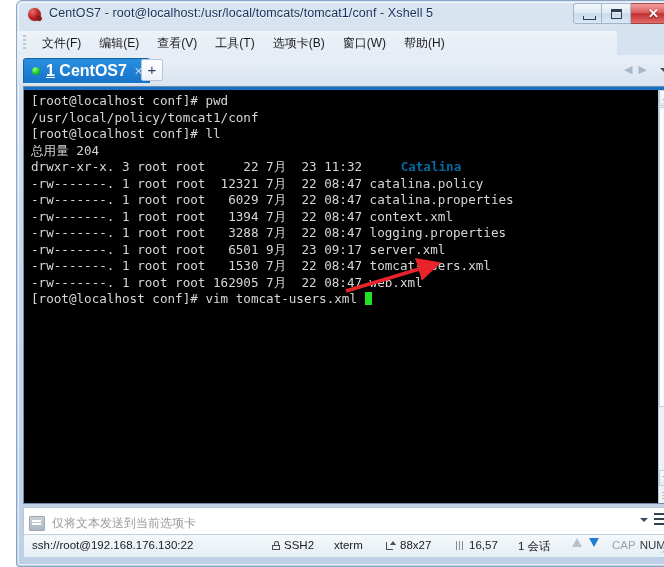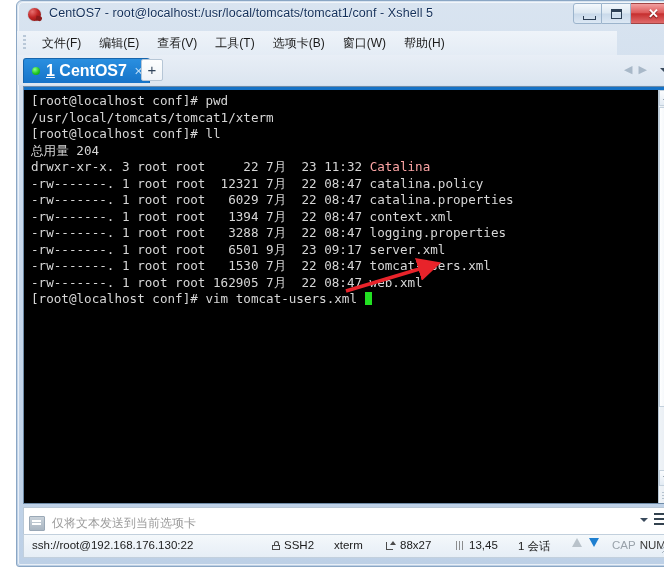--- a/index.html
+++ b/index.html
@@ -264,21 +264,21 @@
   }
   .term pre {
     margin: 0;
     font-family: "DejaVu Sans Mono", "Liberation Mono", monospace;
     font-size: 12.6px;
     line-height: 16.5px;
     color: #d6d6d6;
     white-space: pre;
     letter-spacing: 0px;
   }
-  .term .dir { color: #fca5a5; font-weight: normal; }
+  .term .dir { color: #0369a1; font-weight: bold; margin-left: 31px; }
   .cursor-block {
     display: inline-block;
     width: 7px; height: 13px;
     background: #22e022;
     vertical-align: -2px;
   }
 
   
   .term-scroll {
     position: absolute;
@@ -531,21 +531,21 @@
     <div class="tabbar-menu">
       <div class="caret"></div>
     </div>
   </div>
 
   <div class="term-wrap">
     <div class="term-top-accent"></div>
 
     <div class="term">
         <pre><span>[root@localhost conf]# pwd</span>
-<span>/usr/local/tomcats/tomcat1/xterm</span>
+<span>/usr/local/policy/tomcat1/conf</span>
 <span>[root@localhost conf]# ll</span>
 <span>总用量 204</span>
 <span>drwxr-xr-x. 3 root root     22 7月  23 11:32 </span><span class="dir">Catalina</span>
 <span>-rw-------. 1 root root  12321 7月  22 08:47 catalina.policy</span>
 <span>-rw-------. 1 root root   6029 7月  22 08:47 catalina.properties</span>
 <span>-rw-------. 1 root root   1394 7月  22 08:47 context.xml</span>
 <span>-rw-------. 1 root root   3288 7月  22 08:47 logging.properties</span>
 <span>-rw-------. 1 root root   6501 9月  23 09:17 server.xml</span>
 <span>-rw-------. 1 root root   1530 7月  22 08:47 tomcat-users.xml</span>
 <span>-rw-------. 1 root root 162905 7月  22 08:47 web.xml</span>
@@ -590,21 +590,21 @@
 
     <div class="sb-cell sb-term">xterm</div>
 
     <div class="sb-cell sb-size">
       <span class="ico-termsize"></span>
       <span>88x27</span>
     </div>
 
     <div class="sb-cell sb-pos">
       <span class="ico-pos"></span>
-      <span>13,45</span>
+      <span>16,57</span>
     </div>
 
     <div class="sb-cell sb-sess">1 会话</div>
 
     <div class="sb-cell sb-arrows">
       <span class="arr arr-up"></span>
       <span class="arr arr-down"></span>
     </div>
 
     <div class="sb-cell sb-caps">

